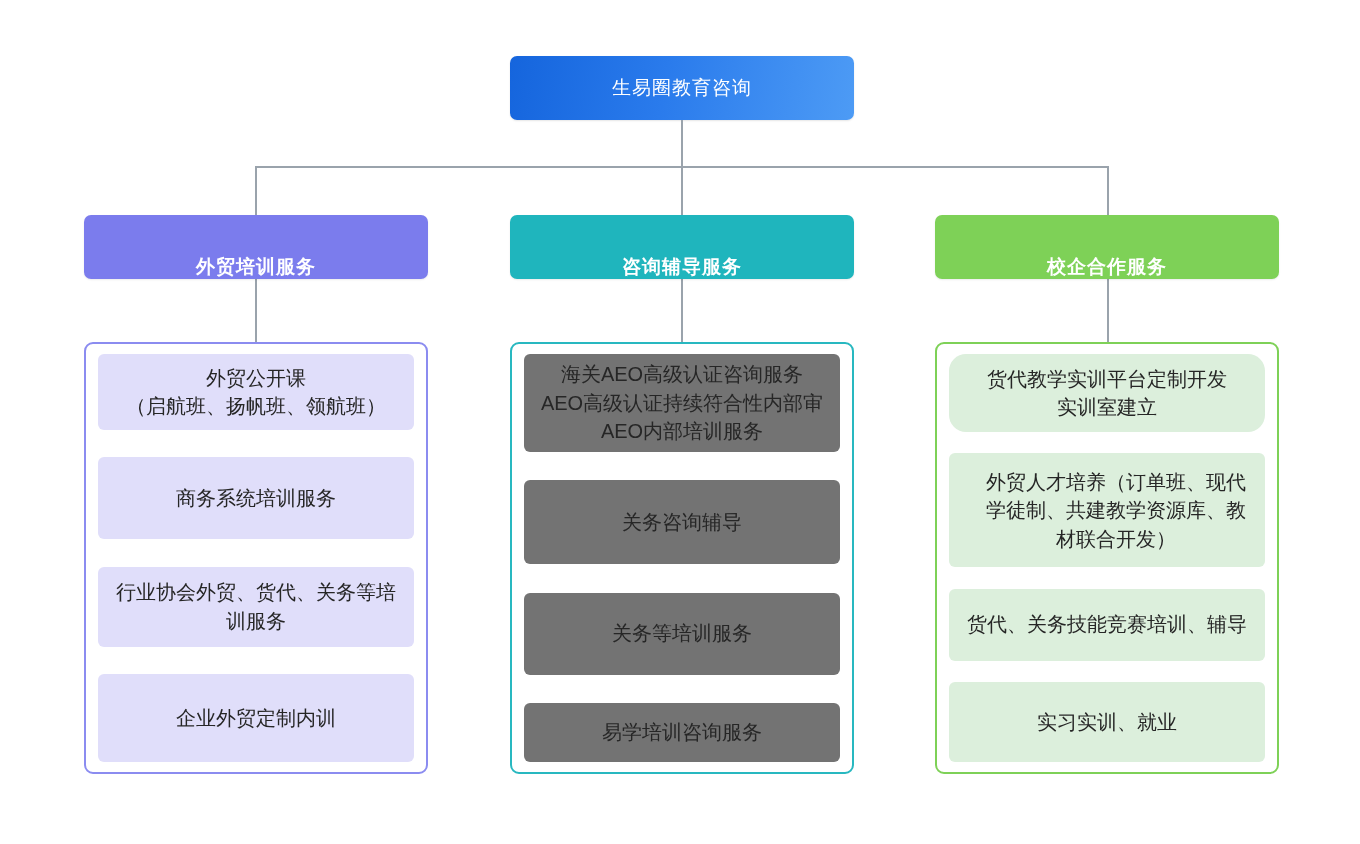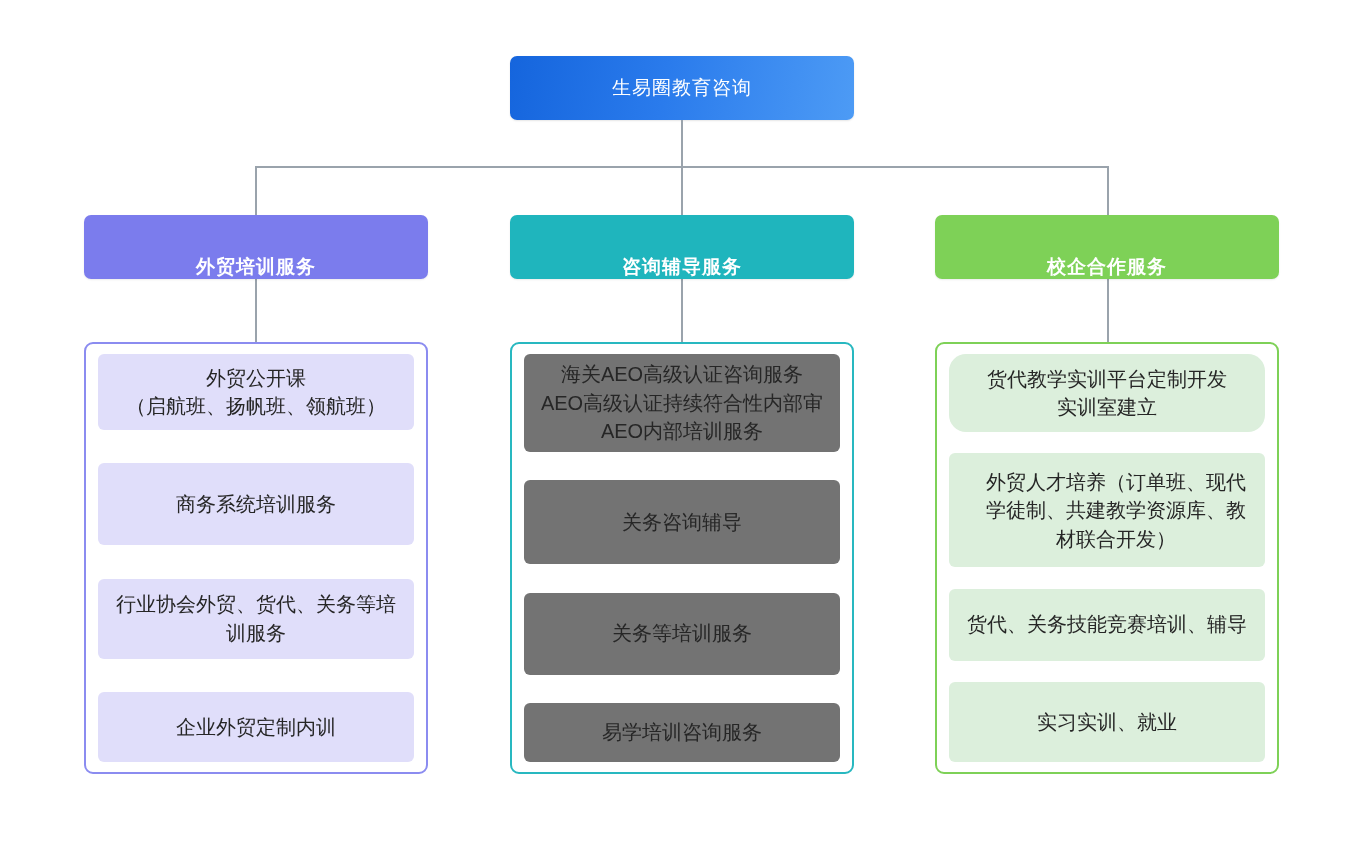--- a/index.html
+++ b/index.html
@@ -132,21 +132,21 @@
     white-space: pre-line;
   }
   .branch-left  .leaf { background: #e0defa; }
   .branch-mid   .leaf { background: #737373; }
   .branch-right .leaf { background: #dcefdc; }
 
   
   .branch-left  .leaf:nth-child(1) { height: 76px; }
   .branch-left  .leaf:nth-child(2) { height: 82px; }
   .branch-left  .leaf:nth-child(3) { height: 80px; }
-  .branch-left  .leaf:nth-child(4) { height: 70px; }
+  .branch-left  .leaf:nth-child(4) { height: 88px; }
 
   .branch-mid   .leaf:nth-child(1) { height: 98px; }
   .branch-mid   .leaf:nth-child(2) { height: 84px; }
   .branch-mid   .leaf:nth-child(3) { height: 82px; }
   .branch-mid   .leaf:nth-child(4) { height: 59px; }
 
   .branch-right .leaf:nth-child(1) { height: 78px; border-radius: 17px; }
   .branch-right .leaf:nth-child(2) { height: 114px; padding-left: 28px; }
   .branch-right .leaf:nth-child(3) { height: 72px; }
   .branch-right .leaf:nth-child(4) { height: 80px; }

